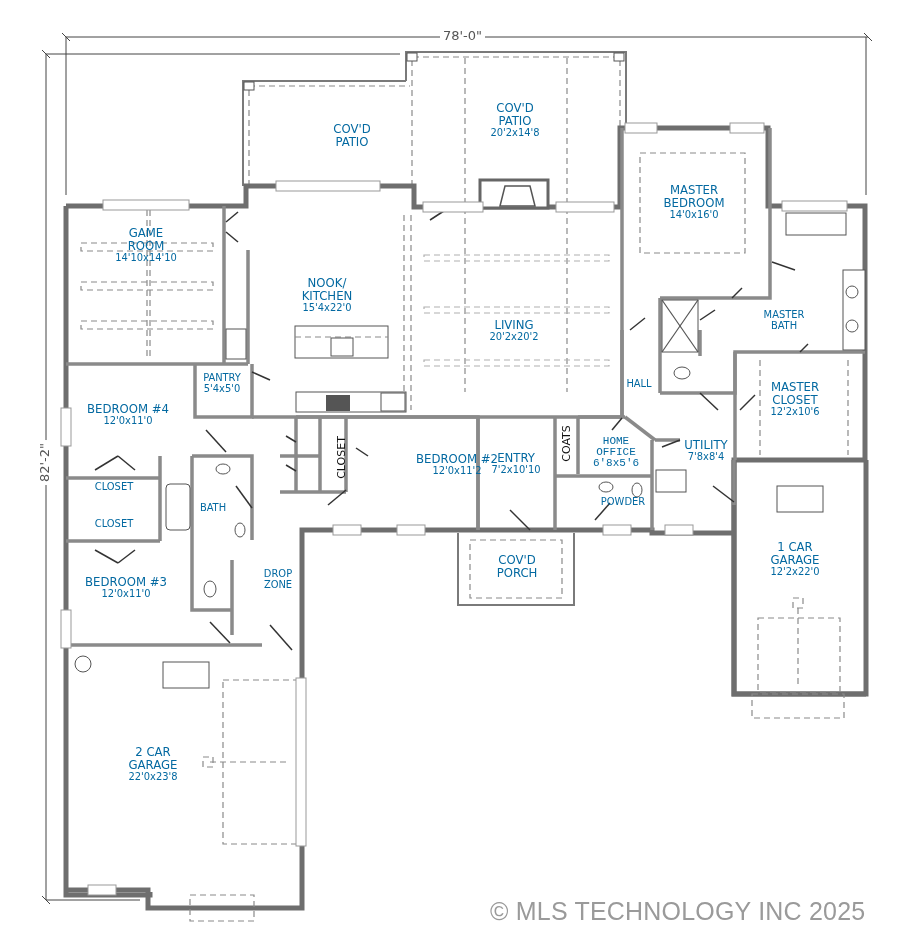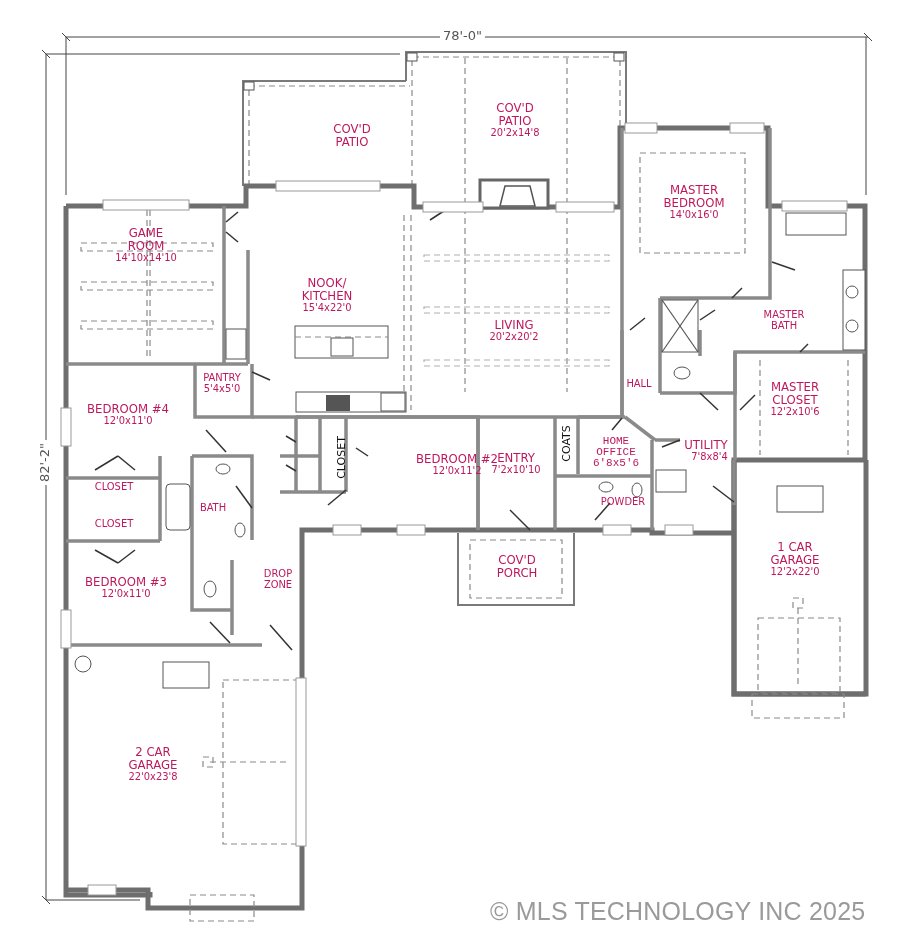--- a/index.html
+++ b/index.html
@@ -8,21 +8,21 @@
   .wall{fill:none;stroke:#6e6e6e;stroke-width:5;}
   .wall-in{fill:none;stroke:#8a8a8a;stroke-width:3.5;}
   .wall-thin{fill:none;stroke:#7a7a7a;stroke-width:2;}
   .line{fill:none;stroke:#555;stroke-width:1.2;}
   .dash{fill:none;stroke:#8a8a8a;stroke-width:1.2;stroke-dasharray:6 4;}
   .dashlt{fill:none;stroke:#b0b0b0;stroke-width:1.2;stroke-dasharray:6 4;}
   .dim{fill:none;stroke:#444;stroke-width:1;}
   .door{fill:none;stroke:#333;stroke-width:1.5;}
   .win{fill:#fff;stroke:#999;stroke-width:1;}
   .fixture{fill:#fff;stroke:#555;stroke-width:1;}
-  .lbl{position:absolute;text-align:center;color:#be185d;font-family:"DejaVu Sans Condensed","DejaVu Sans",sans-serif;line-height:1.0;white-space:nowrap;transform:translateX(-50%);}
+  .lbl{position:absolute;text-align:center;color:#0369a1;font-family:"DejaVu Sans Condensed","DejaVu Sans",sans-serif;line-height:1.0;white-space:nowrap;transform:translateX(-50%);}
   .lbl .n{font-size:13px;letter-spacing:0px;font-stretch:condensed;}
   .lbl .d{font-size:11px;}
   .lbl.sm .n,.lbl.sm .d{font-size:11px;}
   .vert{position:absolute;transform:rotate(-90deg);transform-origin:center;font-size:11px;color:#111;font-family:"DejaVu Sans",sans-serif;white-space:nowrap;}
   .dimtxt{position:absolute;font-size:13px;color:#555;font-family:"DejaVu Sans",sans-serif;background:#fff;padding:0 3px;}
   .copyright{position:absolute;left:490px;top:897px;font-family:"Liberation Sans",sans-serif;font-size:25px;color:#9a9a9a;letter-spacing:0.2px;}
 </style>
 </head>
 <body>
 
@@ -315,21 +315,21 @@
 </div>
 
 <div class="vert" style="left:548px;top:437px;">COATS</div>
 
 <div class="lbl sm" style="left:616px;top:436px;font-family:Liberation Mono, monospace;">
   <div class="n">HOME</div>
   <div class="n">OFFICE</div>
   <div class="d">6'8x5'6</div>
 </div>
 
-<div class="lbl" style="left:706px;top:438px;text-align:right;">
+<div class="lbl" style="left:706px;top:438px;">
   <div class="n">UTILITY</div>
   <div class="d">7'8x8'4</div>
 </div>
 
 <div class="lbl sm" style="left:114px;top:481px;">
   <div class="n">CLOSET</div>
 </div>
 
 <div class="lbl sm" style="left:114px;top:518px;">
   <div class="n">CLOSET</div>

